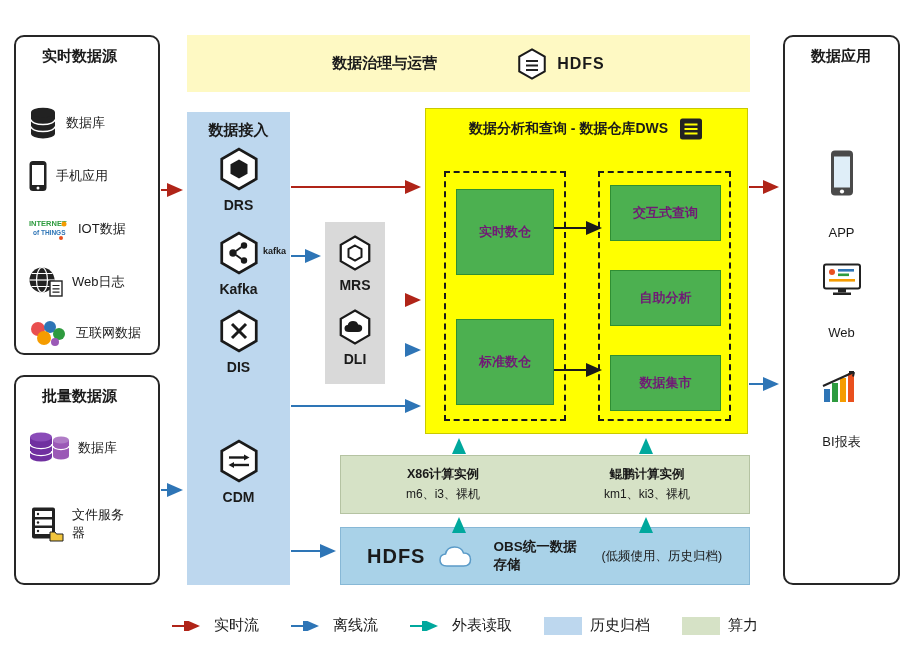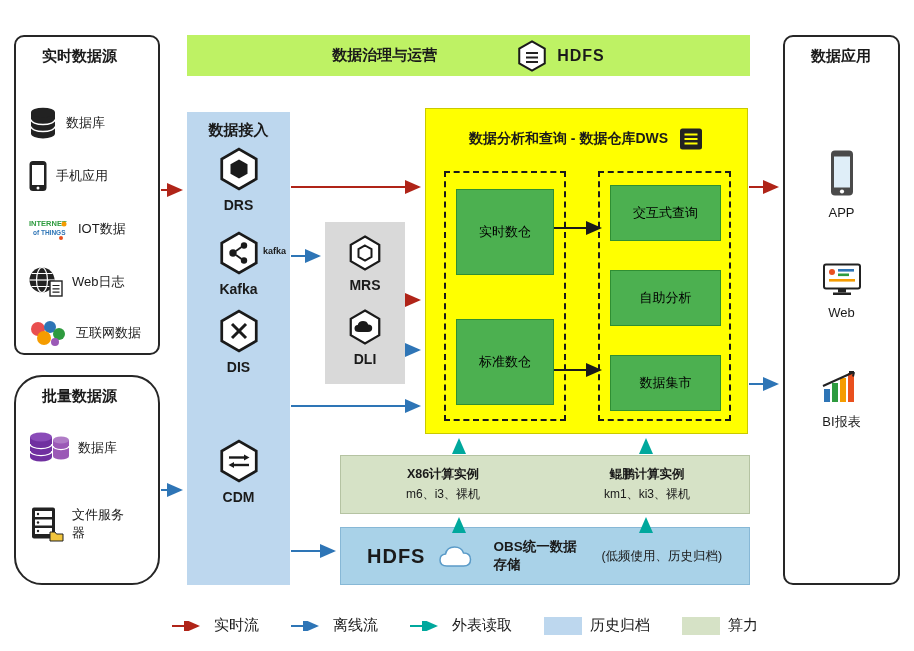--- a/index.html
+++ b/index.html
@@ -4,62 +4,62 @@
 <style>
   * { margin:0; padding:0; box-sizing:border-box; }
   html,body { background:#fff; }
   body { width:914px; height:651px; font-family:"Liberation Sans","DejaVu Sans",sans-serif; color:#1a1a1a; }
   .canvas { position:relative; width:914px; height:651px; background:#fff; overflow:hidden; }
 
   .panel { position:absolute; border:2px solid #262626; border-radius:10px; background:#fff; }
   .p-title { font-weight:bold; font-size:15px; padding:10px 0 0 26px; }
 
   .rt { left:14px; top:35px; width:146px; height:320px; }
-  .bt { left:14px; top:375px; width:146px; height:210px;border-radius:28px; }
+  .bt { left:14px; top:375px; width:146px; height:210px; }
   .apps { left:783px; top:35px; width:117px; height:550px; }
 
   .src-item { position:absolute; left:0; width:100%; display:flex; align-items:center; gap:8px; padding-left:12px; height:48px; }
   .src-lbl { font-size:13px; }
 
-  .gov { position:absolute; left:187px; top:35px; width:563px; height:41px; background:#bef264; display:flex; align-items:center; justify-content:center; gap:78px; }
+  .gov { position:absolute; left:187px; top:35px; width:563px; height:57px; background:#fef9c3; display:flex; align-items:center; justify-content:center; gap:78px; }
   .gov-title { font-weight:bold; font-size:15px; }
   .gov-brandwrap { display:flex; align-items:center; gap:8px; }
   .gov-brand { font-weight:bold; font-size:16px; letter-spacing:1px; }
 
   .ingestion { position:absolute; left:187px; top:112px; width:103px; height:473px; background:#bdd7ee; }
   .ing-title { font-weight:bold; font-size:15px; text-align:center; padding-top:9px; }
   .ing-item { position:absolute; left:0; width:100%; text-align:center; }
   .svc-lbl { font-weight:bold; font-size:14px; margin-top:1px; }
   .kafka-badge { position:absolute; right:4px; top:16px; font-size:9px; font-weight:bold; }
 
-  .procbox { position:absolute; left:325px; top:222px; width:80px; height:162px; background:#d9d9d9; }
+  .procbox { position:absolute; left:325px; top:222px; width:60px; height:162px; background:#d9d9d9; }
   .proc-item { position:absolute; left:0; width:100%; text-align:center; }
 
   .dws { position:absolute; left:425px; top:108px; width:323px; height:326px; background:#ffff00; border:1px solid #c9c900; }
-  .dws-head { display:flex; align-items:center; justify-content:center; gap:10px; padding-top:18px; }
+  .dws-head { display:flex; align-items:center; justify-content:center; gap:10px; padding-top:8px; }
   .dws-title { font-weight:bold; font-size:14px; }
   .dws-dash { position:absolute; border:2px dashed #1a1a1a; top:62px; height:250px; }
   .dash-left { left:18px; width:122px; }
   .dash-right { left:172px; width:133px; }
-  .green { position:absolute; background:#4cb050; border:1px solid #2f8f33; display:flex; align-items:center; justify-content:center; font-weight:normal; font-size:13px; color:#000000; }
+  .green { position:absolute; background:#4cb050; border:1px solid #2f8f33; display:flex; align-items:center; justify-content:center; font-weight:bold; font-size:13px; color:#701a75; }
   .dash-left .green { left:10px; width:98px; height:86px; }
   .dash-right .green { left:10px; width:111px; height:56px; }
 
   .compute { position:absolute; left:340px; top:455px; width:410px; height:59px; background:#d6e2c6; border:1px solid #b5c3a2; display:flex;align-items:center; }
   .cgroup { flex:1; display:flex; flex-direction:column; align-items:center; justify-content:center; }
   .cg-title { font-weight:bold; font-size:12.5px; }
   .cg-detail { font-size:12px; margin-top:3px; }
 
   .hdfs { position:absolute; left:340px; top:527px; width:410px; height:58px; background:#a9d2e8; border:1px solid #87b8d6; display:flex; align-items:center; padding-left:26px; gap:12px; }
   .hdfs-t { font-weight:bold; font-size:20px; letter-spacing:1px; }
   .obs-t { font-weight:bold; font-size:13.5px; width:96px; line-height:1.3; }
   .obs-n { font-size:12.5px; }
 
   .app-item { position:absolute; left:0; width:100%; text-align:center; }
-  .app-lbl { font-size:13px; margin-top:4px; }
+  .app-lbl { font-size:13px; margin-top:24px; }
 
   .legend { position:absolute; left:172px; top:616px; display:flex; align-items:flex-start; gap:32px; font-size:15px; }
   .leg-item { display:flex; align-items:center; gap:8px; }
   .leg-swatch { display:inline-block; width:38px; height:18px; }
 
   .icon { display:inline-block; line-height:0; }
   svg { display:block; }
   .arrows { position:absolute; left:0; top:0; z-index:30; pointer-events:none; }
 </style>
 </head>

